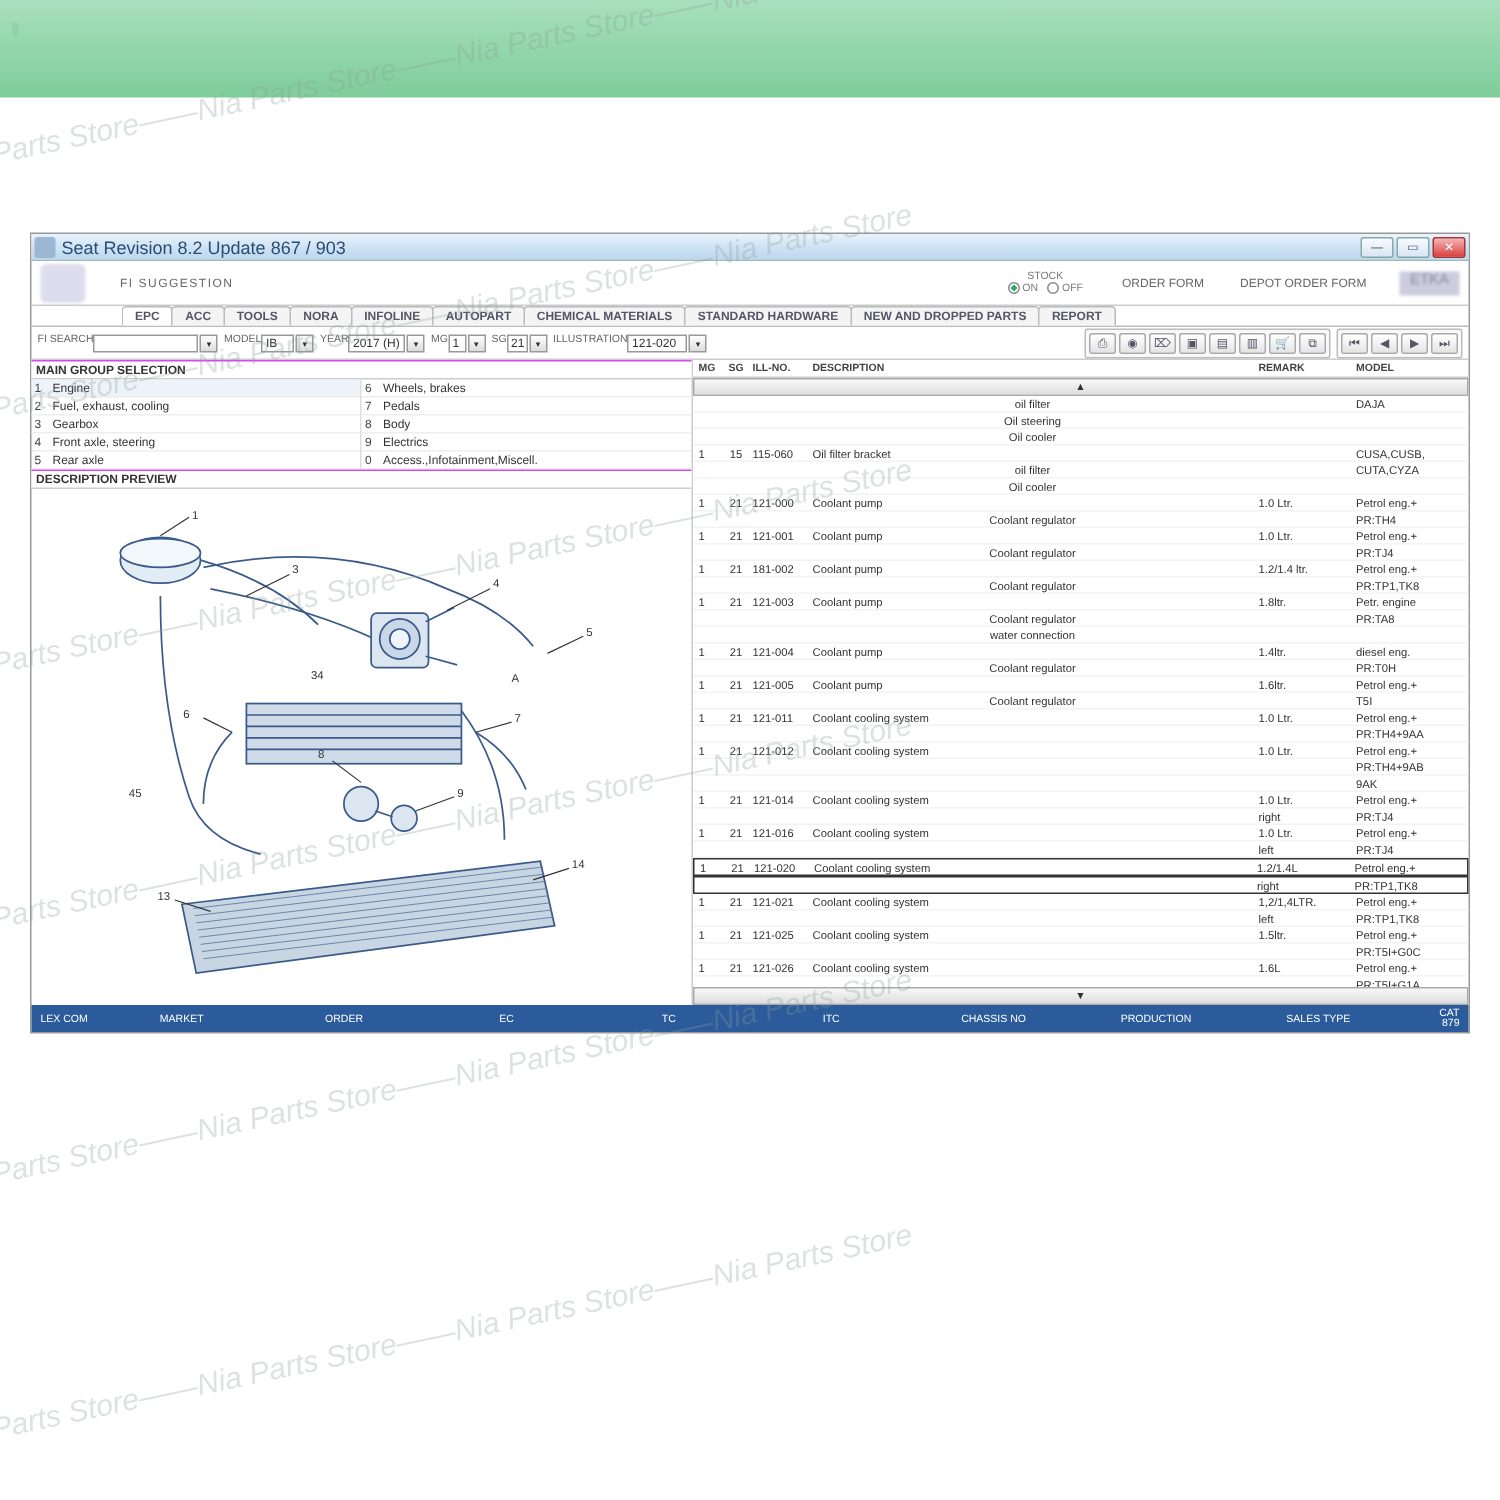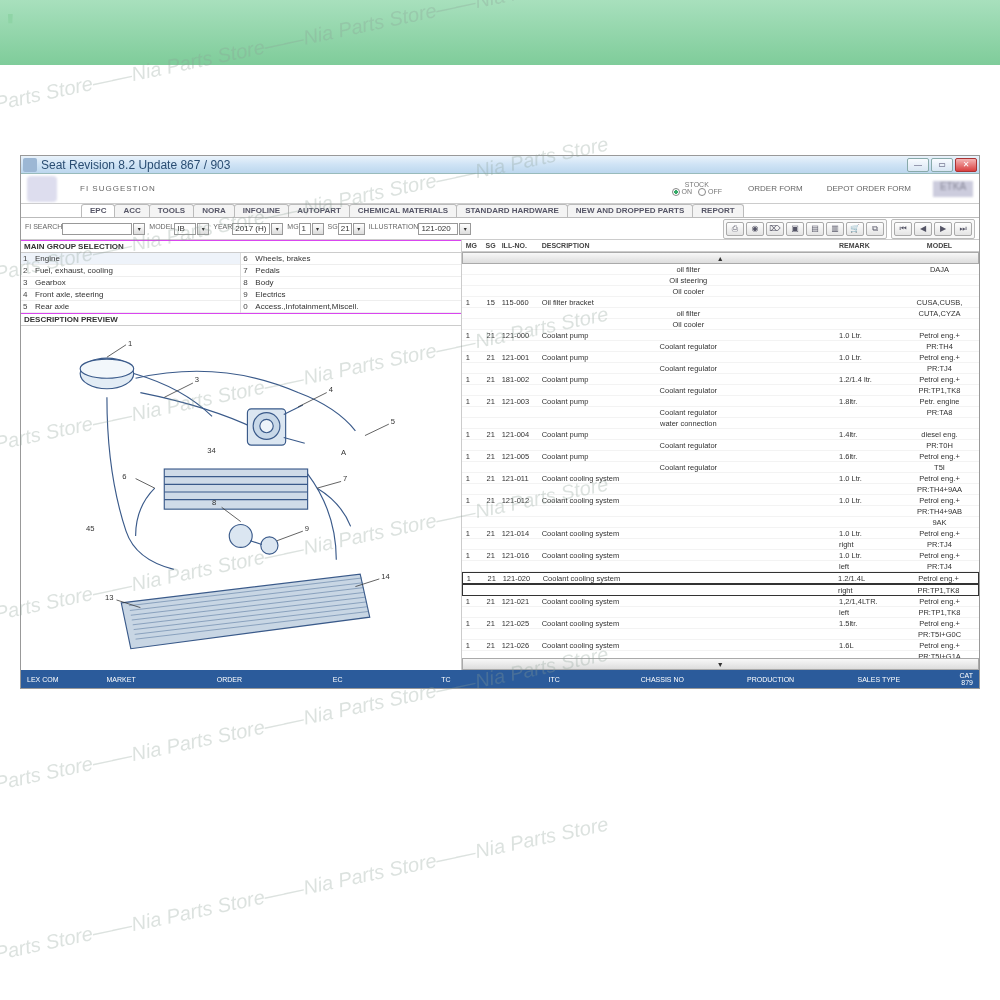--- a/index.html
+++ b/index.html
@@ -99,21 +99,21 @@
   .mg-col{flex:1;}
   .mg-row{display:flex;border-bottom:1px solid #eee;padding:1px 2px;}
   .mg-num{width:12px;color:#444;}
   .mg-row.sel{background:#eef3fa;}
 
   .illu-box{flex:1;padding:6px;display:flex;align-items:center;justify-content:center;}
   .illu-svg{width:92%;height:95%;}
 
   .parts-hdr{display:flex;font-size:7px;font-weight:bold;border-bottom:1px solid #ccc;padding:2px 2px;color:#444;}
   .parts-hdr div,.prow div{padding:0 2px;}
-  .c-mg{width:18px;} .c-sg{width:18px;text-align:center;} .c-ill{width:40px;} .c-desc{flex:1;} .c-rem{width:65px;} .c-mod{width:75px;text-align:center;}
+  .c-mg{width:18px;} .c-sg{width:18px;text-align:center;} .c-ill{width:40px;} .c-desc{flex:1;} .c-rem{width:65px;} .c-mod{width:75px;}
   .parts-body{flex:1;overflow-y:auto;position:relative;}
   .parts-body::-webkit-scrollbar{width:12px;}
   .parts-body::-webkit-scrollbar-track{background:#eee;border-left:1px solid #ccc;}
   .parts-body::-webkit-scrollbar-thumb{background:linear-gradient(180deg,#ddd,#bbb);border:1px solid #999;border-radius:2px;}
   .scroll-arrow{height:12px;background:linear-gradient(180deg,#f8f8f8,#ddd);border:1px solid #aaa;display:flex;align-items:center;justify-content:center;font-size:7px;}
   .prow{display:flex;font-size:7.5px;color:#333;border-bottom:1px solid #f3f3f3;line-height:1.2;padding:0.5px 2px;}
   .prow.sel{border:1px solid #333;background:#fff;}
   .prow.sub .c-desc{padding-left:2px;text-align:center;}
 
   .footer{height:18px;background:#2b5b9b;color:#fff;display:flex;align-items:center;font-size:7px;padding:0 6px;}

